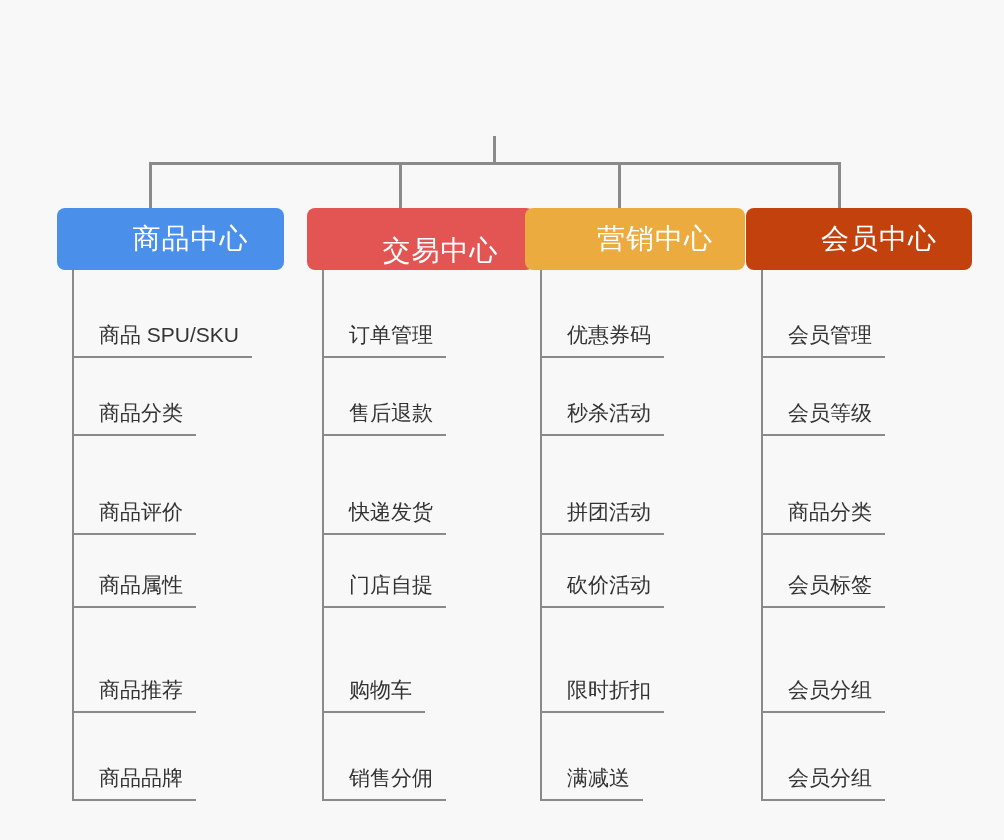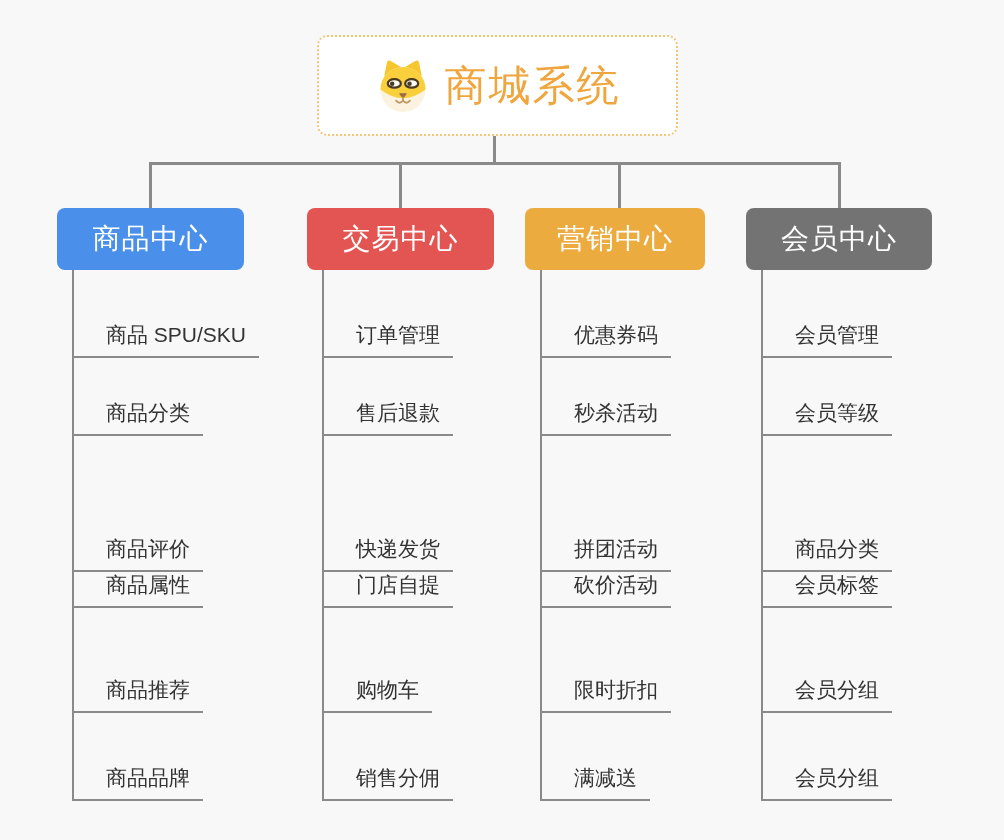--- a/index.html
+++ b/index.html
@@ -28,80 +28,63 @@
   }
   #root-title{
     font-size:42px;color:var(--root-text,#f0a63e);
     letter-spacing:2px;white-space:nowrap;
   }
 
   
   .branch{
     position:absolute;top:208px;height:62px;border-radius:8px;
     display:flex;align-items:center;justify-content:center;
-    color:#ffffff;font-size:28px;letter-spacing:1px;white-space:nowrap;
+    color:#ffffff;font-size:28px;letter-spacing:1px;white-space:nowrap;padding-left:40px;
   }
   #branch-1{left:57px;width:187px;}
-  #branch-2{left:307px;width:187px;}
+  #branch-2{left:307px;width:187px;align-items:flex-end;}
   #branch-3{left:525px;width:180px;}
   #branch-4{left:746px;width:186px;}
 
   
   .col{position:absolute;top:270px;}
   #col-1{left:72px;} #col-2{left:322px;} #col-3{left:540px;} #col-4{left:761px;}
   .leaf{
     position:absolute;left:0;white-space:nowrap;
     font-size:21px;line-height:30px;
-    padding:0 13px 6px 34px;
+    padding:0 13px 6px 27px;
     border-bottom:2px solid var(--connector,#8a8a8a);
     color:var(--leaf-text,#333333);
   }
-  .r1{top:50px;} .r2{top:128px;} .r3{top:227px;margin-top:37px;}
+  .r1{top:50px;} .r2{top:128px;} .r3{top:227px;}
   .r4{top:300px;} .r5{top:405px;} .r6{top:493px;}
 </style>
 </head>
 <body>
 
 <div id="canvas">
 
   <div class="cline" id="root-stem"></div>
   <div class="cline" id="h-line"></div>
   <div class="cline drop" id="drop-1"></div>
   <div class="cline drop" id="drop-2"></div>
   <div class="cline drop" id="drop-3"></div>
   <div class="cline drop" id="drop-4"></div>
 
-  <div id="root-node">
-    <span style="display:inline-flex;">
-      <svg width="56" height="52" viewBox="0 0 64 60" aria-hidden="true">
-        <path d="M13 18 L16 3 L28 10 Z" fill="#f6c62f" stroke="#f6c62f" stroke-width="5" stroke-linejoin="round"></path>
-        <path d="M51 18 L48 3 L36 10 Z" fill="#f6c62f" stroke="#f6c62f" stroke-width="5" stroke-linejoin="round"></path>
-        <circle cx="32" cy="34" r="26" fill="#fbf3df"></circle>
-        <path d="M6 34 A26 26 0 0 1 58 34 Q45 44 32 44 Q19 44 6 34 Z" fill="#f9d03c"></path>
-        <ellipse cx="22" cy="27" rx="7.5" ry="5" fill="#fffdf5" stroke="#4a3b26" stroke-width="2.6"></ellipse>
-        <ellipse cx="42" cy="27" rx="7.5" ry="5" fill="#fffdf5" stroke="#4a3b26" stroke-width="2.6"></ellipse>
-        <circle cx="19.5" cy="27.5" r="2.6" fill="#4a3b26"></circle>
-        <circle cx="39.5" cy="27.5" r="2.6" fill="#4a3b26"></circle>
-        <path d="M28.5 39 h7 l-3.5 4.5 Z" fill="#9c6b46" stroke="#9c6b46" stroke-width="1.5" stroke-linejoin="round"></path>
-        <path d="M32 43.5 v3 M24 47 q4 4.5 8 0 q4 4.5 8 0" fill="none" stroke="#c09a6b" stroke-width="2.2" stroke-linecap="round"></path>
-      </svg>
-    </span>
-    <span id="root-title">商城系统</span>
-  </div>
 
   <div class="branch" id="branch-1" style="background-color: rgb(74, 143, 233);">
     <span>商品中心</span>
   </div>
   <div class="branch" id="branch-2" style="background-color: rgb(226, 85, 82);">
     <span>交易中心</span>
   </div>
   <div class="branch" id="branch-3" style="background-color: rgb(236, 171, 63);">
     <span>营销中心</span>
   </div>
-  <div class="branch" id="branch-4" style="background-color: #737373;">
+  <div class="branch" id="branch-4" style="background-color: #c2410c;">
     <span>会员中心</span>
   </div>
 
   <div class="col" id="col-1">
     <div class="trunk"></div>
     <div class="leaf r1">商品 SPU/SKU</div>
     <div class="leaf r2">商品分类</div>
     <div class="leaf r3">商品评价</div>
     <div class="leaf r4">商品属性</div>
     <div class="leaf r5">商品推荐</div>

